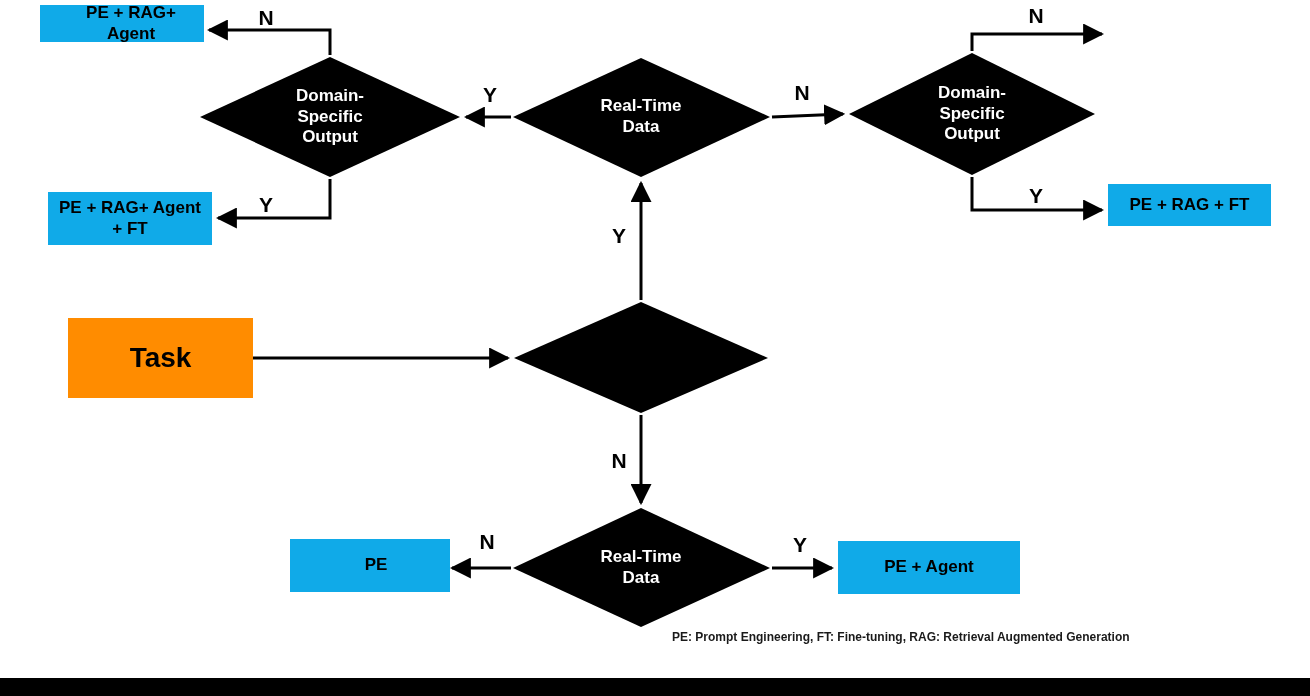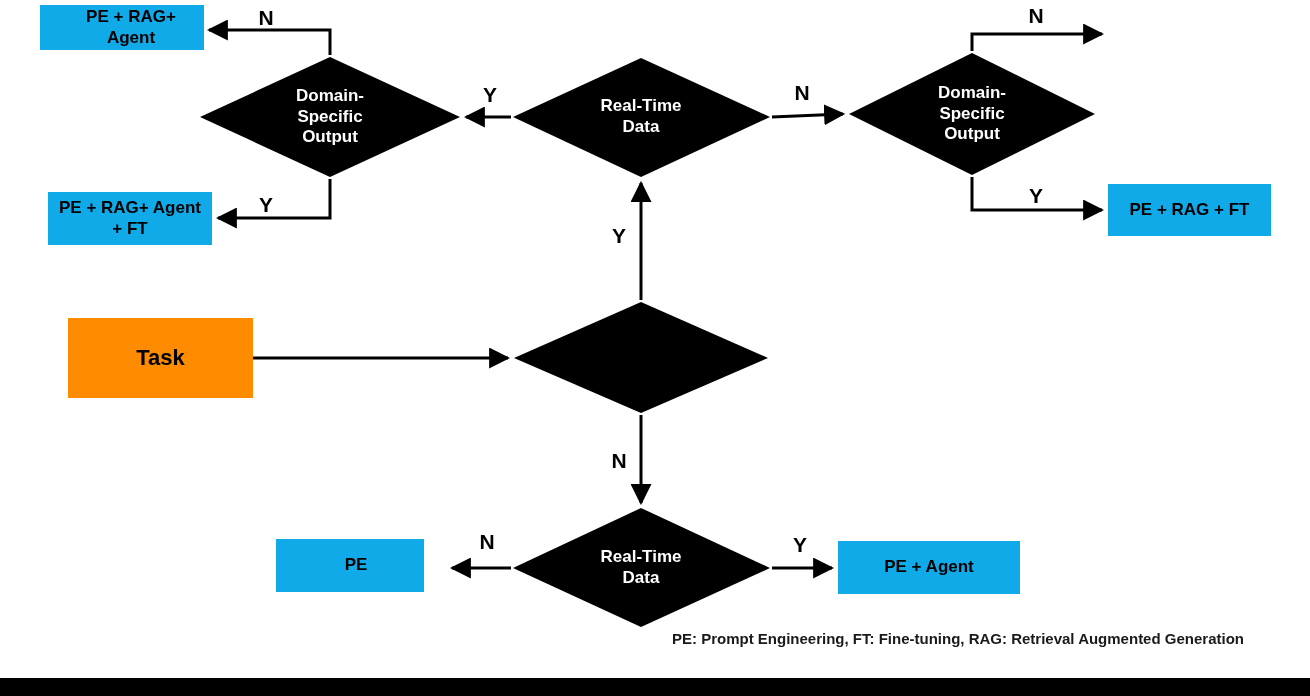--- a/index.html
+++ b/index.html
@@ -32,21 +32,21 @@
     display: flex;
     align-items: center;
     justify-content: center;
     text-align: center;
     color: #000000;
     font-weight: bold;
     font-size: 17px;
     line-height: 1.18;
     font-family: "Liberation Sans", sans-serif;
   }
-  .node-box.orange { background: #FF8C00; font-size: 22px; }
+  .node-box.orange { background: #FF8C00; font-size: 28px; }
   .node-box.blue { background: #10AAE8; }
   .diamond-label {
     position: absolute;
     color: #ffffff;
     font-weight: bold;
     font-size: 17px;
     line-height: 1.22;
     text-align: center;
     transform: translate(-50%, -50%);
     pointer-events: none;
@@ -58,21 +58,21 @@
     color: #000000;
     font-weight: bold;
     font-size: 21px;
     transform: translate(-50%, -50%);
     font-family: "Liberation Sans", sans-serif;
   }
   #legend {
     position: absolute;
     left: 672px;
     top: 630px;
-    font-size: 15px;
+    font-size: 12px;
     font-weight: bold;
     color: #1a1a1a;
     white-space: nowrap;
     font-family: "Liberation Sans", sans-serif;
   }
   #bottom-bar {
     position: absolute;
     left: 0;
     top: 678px;
     width: 1310px;
@@ -123,30 +123,30 @@
 
   <div class="diamond-label" style="left:330px; top:117px;">Domain-<br>Specific<br>Output</div>
 
   <div class="diamond-label" style="left:641px; top:117px;">Real-Time<br>Data</div>
 
   <div class="diamond-label" style="left:972px; top:114px;">Domain-<br>Specific<br>Output</div>
 
 
   <div class="diamond-label" style="left:641px; top:568px;">Real-Time<br>Data</div>
 
-  <div class="node-box blue" style="left:40px; top:5px; width:164px; height:45px;padding-left:18px;">PE + RAG+<br>Agent</div>
+  <div class="node-box blue" style="left:40px; top:5px; width:164px; height:37px;padding-left:18px;">PE + RAG+<br>Agent</div>
 
   <div class="node-box blue" style="left:48px; top:192px; width:164px; height:53px;">PE + RAG+ Agent<br>+ FT</div>
 
 
-  <div class="node-box blue" style="left:1108px; top:184px; width:163px; height:52px;">PE + RAG + FT</div>
+  <div class="node-box blue" style="left:1108px; top:184px; width:163px; height:42px;">PE + RAG + FT</div>
 
   <div class="node-box orange" style="left:68px; top:318px; width:185px; height:80px;">Task</div>
 
-  <div class="node-box blue" style="left:276px; top:539px; width:148px; height:53px;padding-left:12px;">PE</div>
+  <div class="node-box blue" style="left:290px; top:539px; width:160px; height:53px;padding-left:12px;">PE</div>
 
   <div class="node-box blue" style="left:838px; top:541px; width:182px; height:53px;">PE + Agent</div>
 
   <div class="edge-label" style="left:266px; top:18px;">N</div>
 
   <div class="edge-label" style="left:266px; top:205px;">Y</div>
 
   <div class="edge-label" style="left:490px; top:95px;">Y</div>
 
   <div class="edge-label" style="left:802px; top:93px;">N</div>

